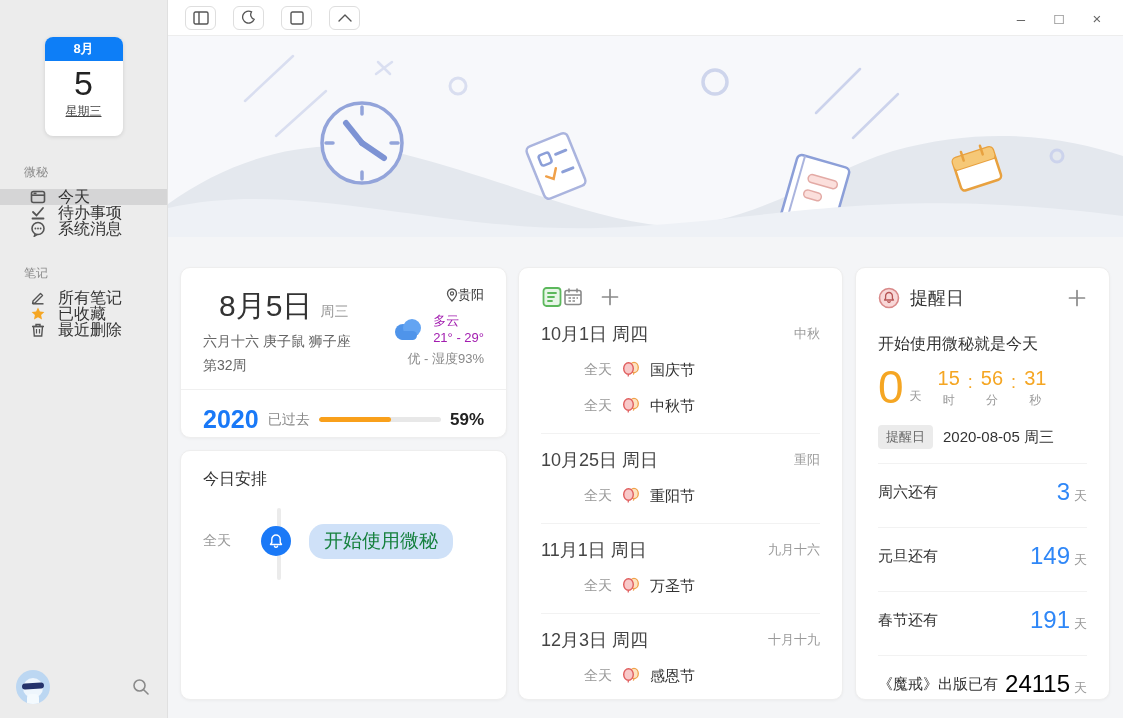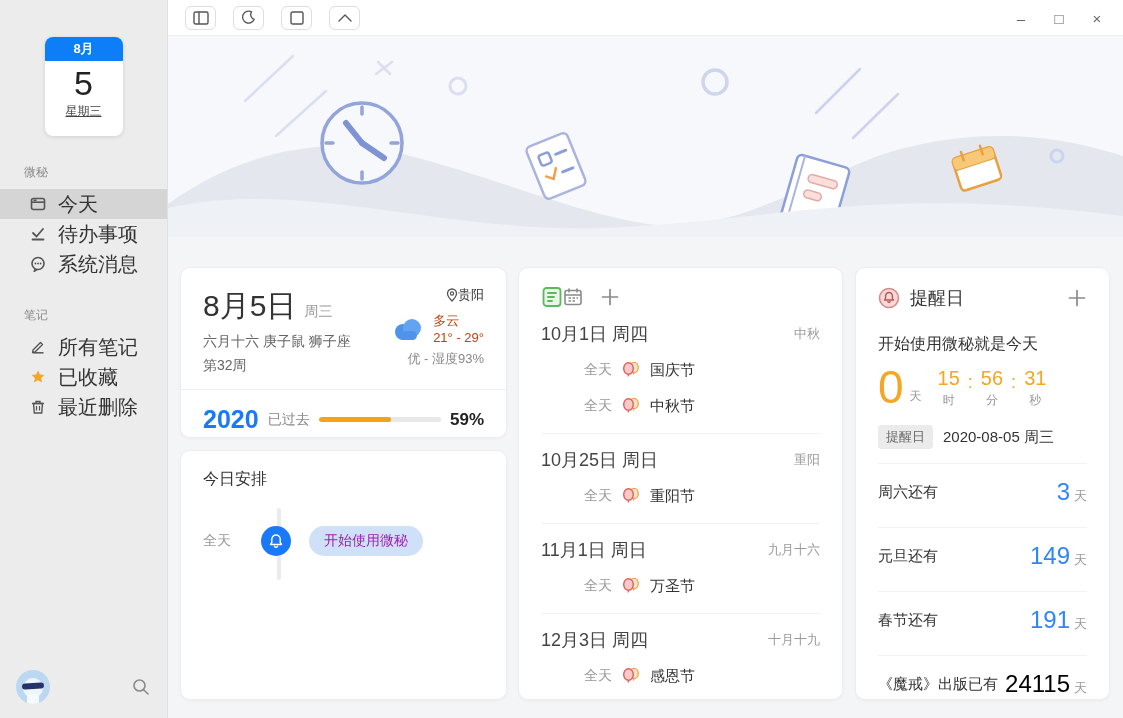--- a/index.html
+++ b/index.html
@@ -10,22 +10,22 @@
   .sidebar { position:absolute; left:0; top:0; width:168px; height:718px;
     background:#ececec; border-right:1px solid #e0e0e0; }
   .mini-cal { width:78px; margin:37px auto 0; background:#fff; border-radius:8px;
     overflow:hidden; box-shadow:0 1px 4px rgba(0,0,0,.12); text-align:center; }
   .mini-cal .mc-month { background:#0d7ef7; color:#fff; font-size:13px; font-weight:bold;
     padding:3px 0; }
   .mini-cal .mc-day { font-size:34px; color:#222; line-height:40px; padding-top:2px; }
   .mini-cal .mc-week { font-size:12px; color:#444; padding-bottom:16px;text-decoration:underline; }
   .side-section { margin-top:28px; }
   .side-title { font-size:12px; color:#8b8b8b; padding:0 2px 8px 24px; }
-  .side-item { display:flex; align-items:center; height:30px; padding-left:30px;
-    font-size:20px; color:#333; cursor:default; }
+  .side-item { display:flex; align-items:center; height:16px; padding-left:30px;
+    font-size:16px; color:#333; cursor:default; }
   .side-item.active { background:#d5d5d6; }
   .side-item .si-icon { width:16px; height:16px; margin-right:12px; display:inline-flex; }
   .side-bottom { position:absolute; left:0; bottom:0; width:100%; height:52px;
     display:flex; align-items:center; justify-content:space-between; padding:0 16px 10px 16px; }
   .avatar { width:34px; height:34px; border-radius:50%; background:#bcd7f2; position:relative; overflow:hidden; }
   .avatar .av-face { position:absolute; left:7px; top:8px; width:20px; height:20px;
     border-radius:50%; background:#eef6fd; }
   .avatar .av-glass { position:absolute; left:6px; top:13px; width:22px; height:6px;
     border-radius:3px; background:#25336b; transform:rotate(-4deg); }
   .avatar .av-body { position:absolute; left:11px; top:24px; width:12px; height:10px;
@@ -50,45 +50,45 @@
   .card { position:absolute; background:#fff; border:1px solid #eeeeee; border-radius:10px;
     box-shadow:0 1px 3px rgba(0,0,0,.04); overflow:hidden; }
   .card-today   { left:12px;  top:267px; width:327px; height:171px; padding:18px 22px; }
   .card-plan    { left:12px;  top:450px; width:327px; height:250px; padding:18px 22px; }
   .card-sched   { left:350px; top:267px; width:325px; height:433px; padding:18px 22px; }
   .card-remind  { left:687px; top:267px; width:255px; height:433px; padding:18px 22px; }
 
   
   .tc-top { display:flex; justify-content:space-between; }
   .tc-date-line { display:flex; align-items:baseline; gap:8px; }
-  .tc-date { font-size:30px; color:#333; font-weight:500; }
+  .tc-date { font-size:30px; color:#333; font-weight:500;margin-left:16px; }
   .tc-weekday { font-size:14px; color:#999; }
   .tc-lunar, .tc-week { font-size:14px; color:#666; margin-top:6px; }
   .tc-right { text-align:right; }
   .tc-city { font-size:13px; color:#333; display:flex; align-items:center; justify-content:flex-end; gap:0; }
   .tc-weather-row { display:flex; align-items:center; gap:8px; margin-top:8px; justify-content:flex-end; }
-  .tc-weather-txt { font-size:13px; color:#c2410c; text-align:left; line-height:17px; }
+  .tc-weather-txt { font-size:13px; color:#a21caf; text-align:left; line-height:17px; }
   .tc-air { font-size:13px; color:#888; margin-top:4px; }
   .tc-divider { border-top:1px solid #f0f0f0; margin:14px -22px 0; }
   .tc-progress { display:flex; align-items:center; margin-top:15px; gap:9px; }
   .tc-year { font-size:25px; font-weight:bold; color:#1a79f7; }
   .tc-passed { font-size:14px; color:#888; }
   .tc-bar { flex:1; height:5px; background:#e8e8e8; border-radius:3px; overflow:hidden; }
   .tc-bar-fill { height:100%; background:#f9a01b; border-radius:3px; }
   .tc-pct { font-size:17px; font-weight:bold; color:#222; }
 
   
   .pc-title { font-size:16px; color:#333; }
   .pc-row { display:flex; align-items:center; margin-top:28px; position:relative; height:46px; }
   .pc-allday { font-size:14px; color:#999; width:42px; }
   .pc-line { position:absolute; left:74px; top:-10px; bottom:-16px; width:4px; background:#ebebeb; border-radius:2px; }
   .pc-bell { position:relative; width:30px; height:30px; border-radius:50%; background:#1a79f7;
     display:flex; align-items:center; justify-content:center; margin-left:16px; z-index:1; }
-  .pc-pill { margin-left:18px; background:#cfe1f8; border-radius:15px; height:30px;
-    display:flex; align-items:center; padding:0 15px; font-size:14px; color:#a21caf; }
+  .pc-pill { margin-left:18px; background:#cfe1f8; border-radius:15px; height:35px;
+    display:flex; align-items:center; padding:0 15px; font-size:19px; color:#15803d; }
 
   
   .sc-header { display:flex; align-items:center; }
   .sc-title { font-size:18px; color:#333; margin-left:10px; flex:1; }
   .sc-hicons { display:flex; align-items:center; gap:17px; }
   .sc-group { margin-top:4px; }
   .sc-daterow { display:flex; justify-content:space-between; align-items:center; height:36px; margin-top:8px; }
   .sc-date { font-size:18px; color:#444; }
   .sc-tag { font-size:13px; color:#9a9a9a; }
   .sc-event { display:flex; align-items:center; height:36px; padding-left:43px; gap:8px; }

